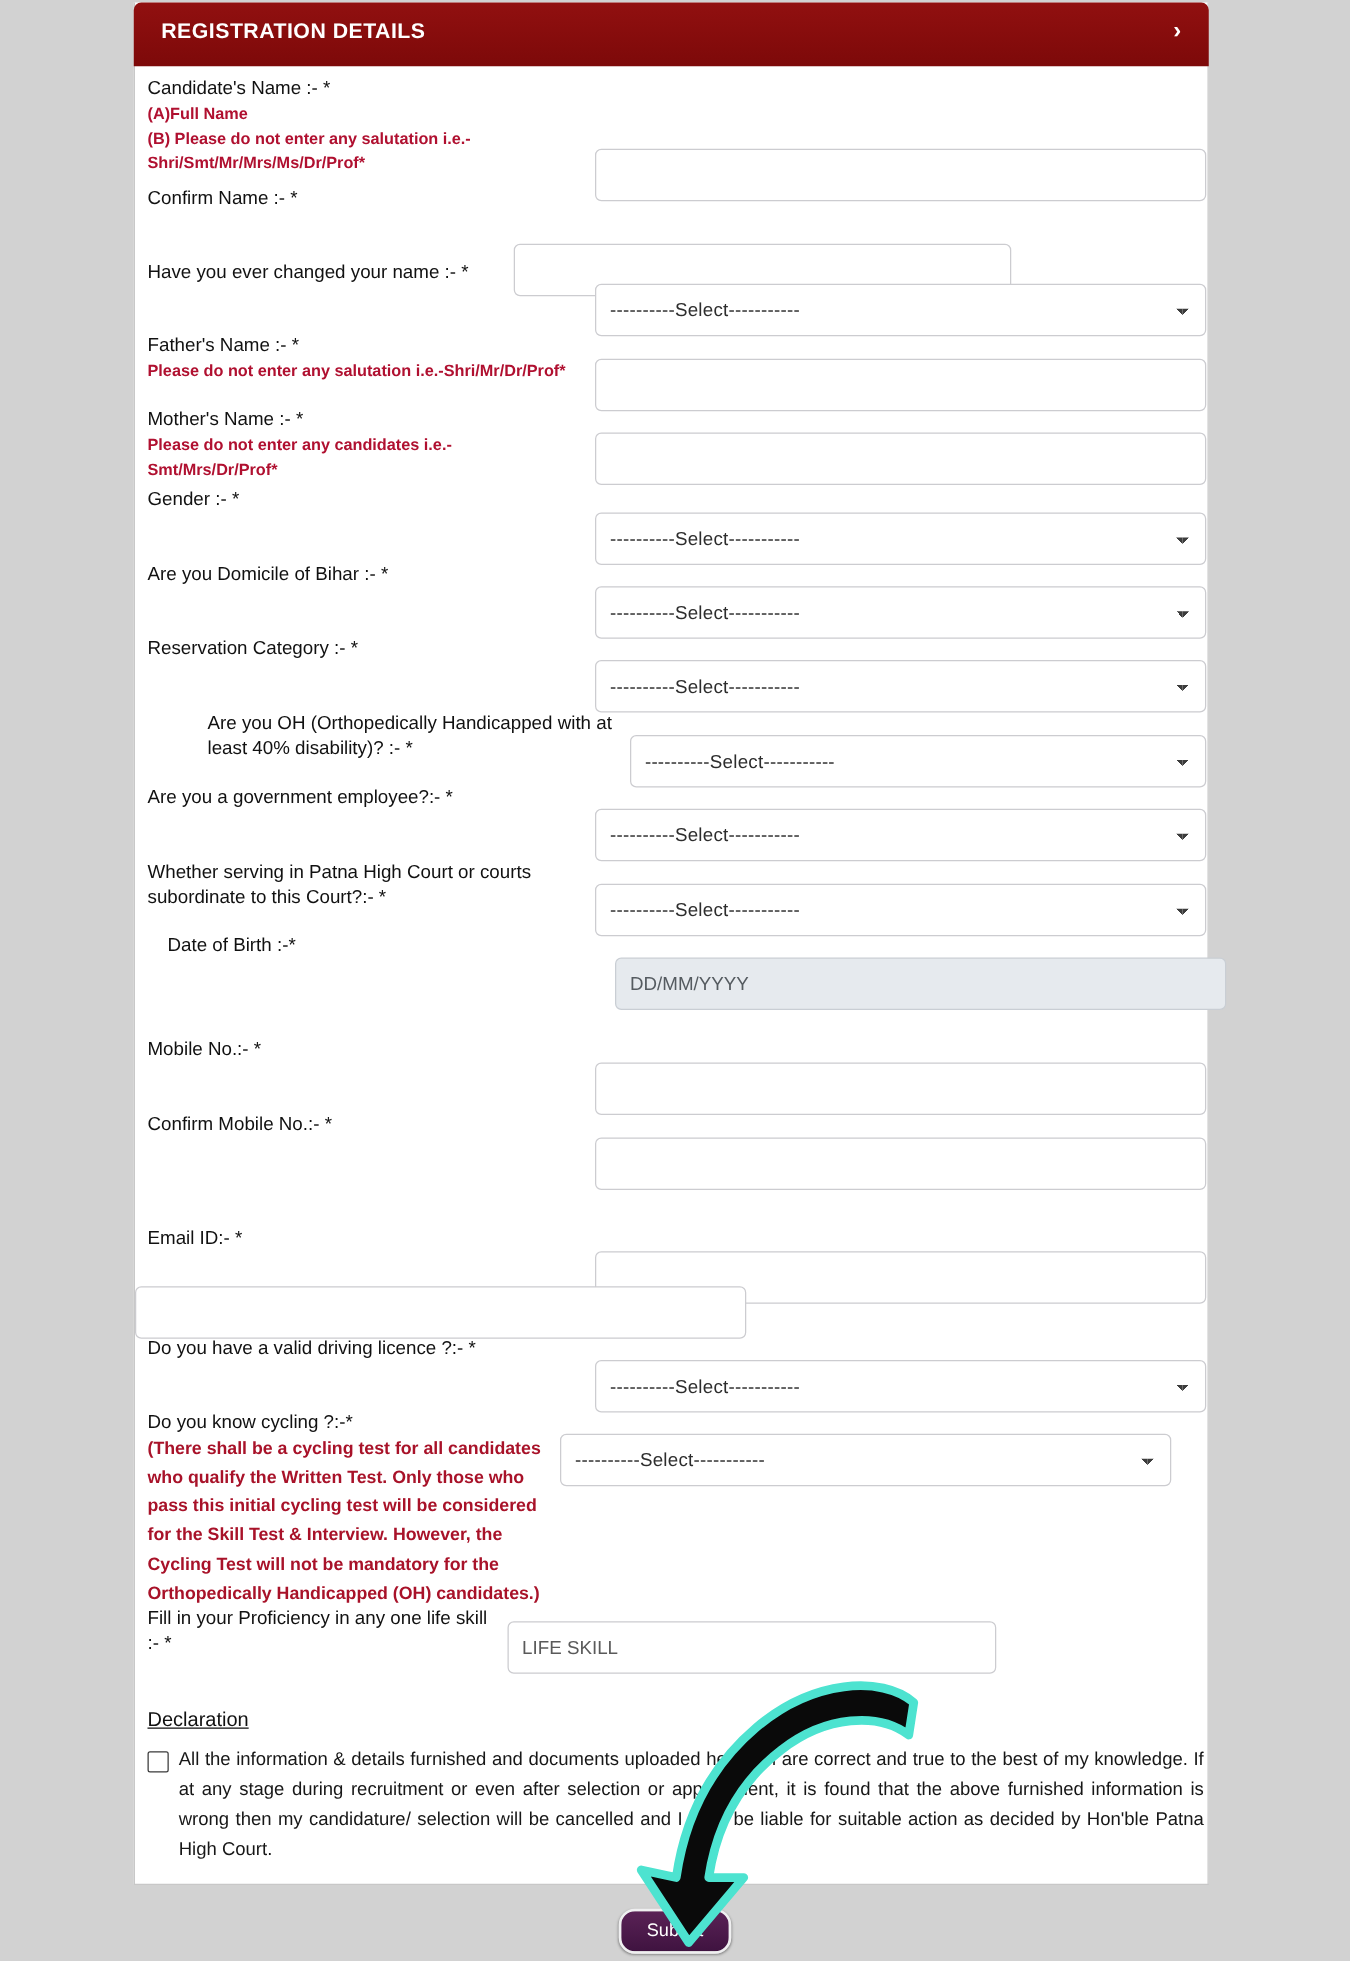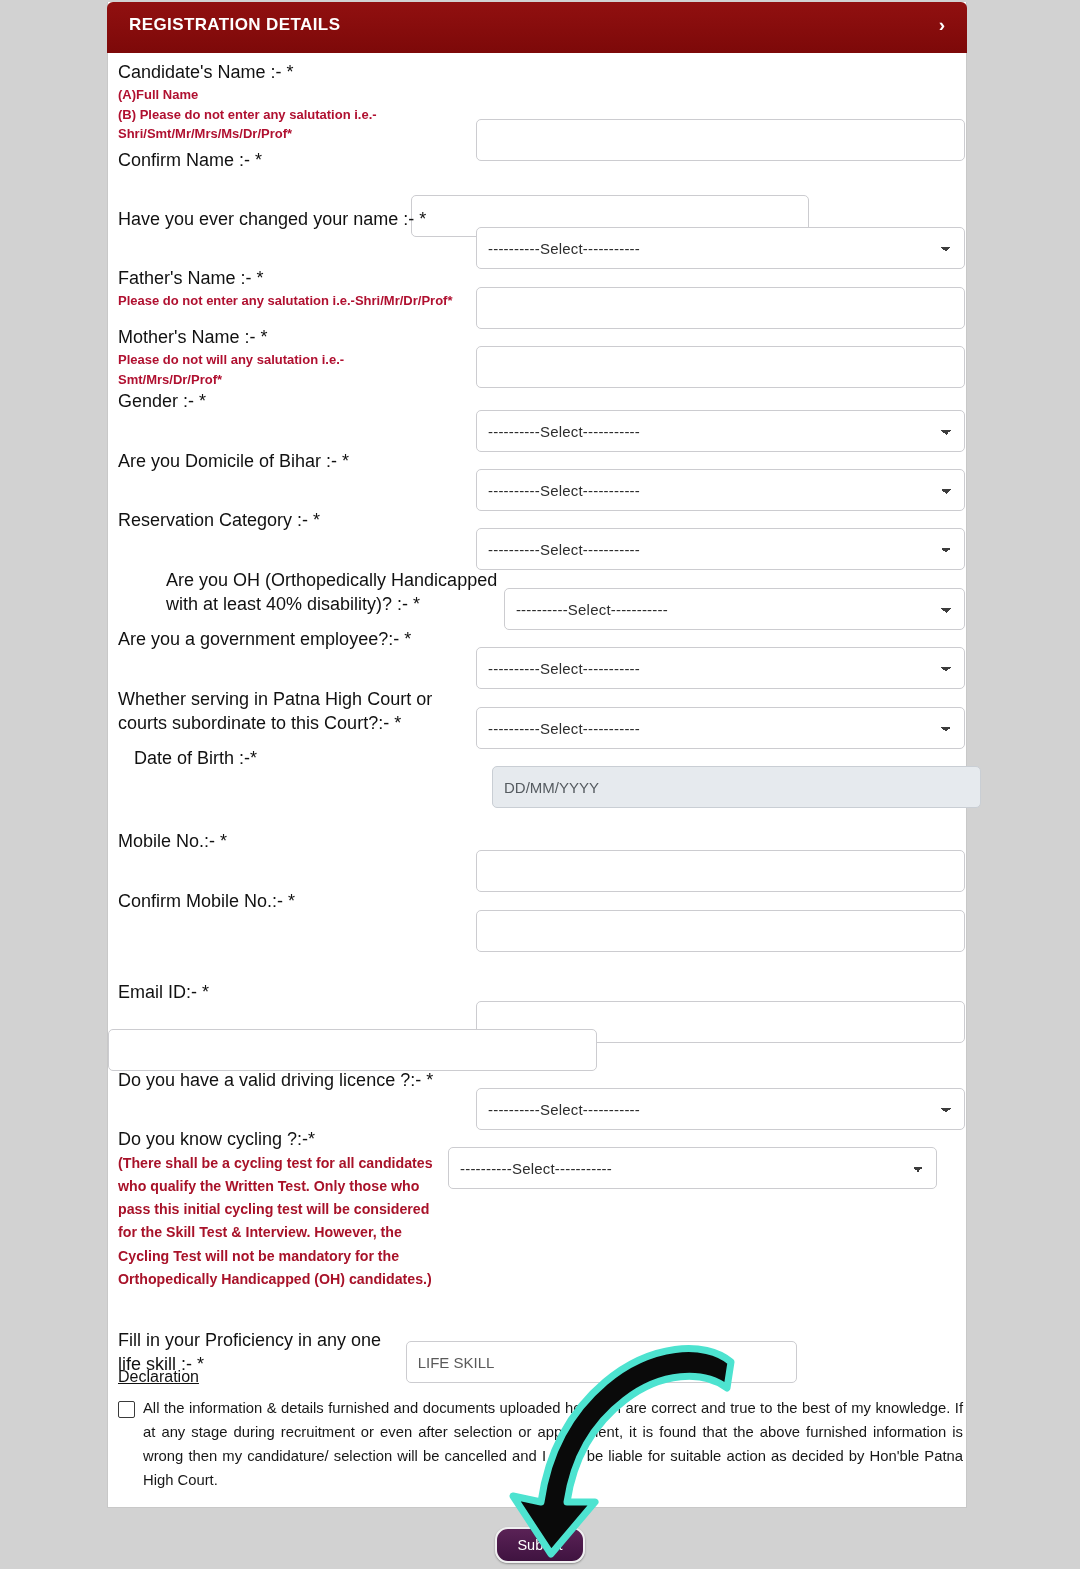--- a/index.html
+++ b/index.html
@@ -62,21 +62,21 @@
     width: 368px;
     padding-left: 10px;
     padding-right: 6px;
   }
   .ctl-col {
     width: 490px;
     padding-right: 1px;
   }
 
   .label {
-    font-size: 18px;
+    font-size: 15px;
     color: #111111;
     line-height: 1.33;
     font-weight: normal;
   }
   .hint {
     font-size: 13px;
     color: #b01030;
     font-weight: bold;
     line-height: 1.52;
   }
@@ -242,21 +242,21 @@
         <div class="hint">Please do not enter any salutation i.e.-Shri/Mr/Dr/Prof*</div>
       </div>
       <div class="ctl-col" style="padding-top:20px;">
         <input class="txt" type="text" value="" style="">
       </div>
     </div>
 
     <div class="fld row" style="left:0; top:273px; width:858px;">
       <div class="lbl-col">
         <div class="label">Mother's Name :- *</div>
-        <div class="hint">Please do not will any salutation i.e.-</div>
+        <div class="hint">Please do not enter any candidates i.e.-</div>
         <div class="hint">Smt/Mrs/Dr/Prof*</div>
       </div>
       <div class="ctl-col" style="padding-top:20px;">
         <input class="txt" type="text" value="" style="">
       </div>
     </div>
 
     <div class="fld row" style="left:0; top:337px; width:858px;">
       <div class="lbl-col">
         <div class="label">Gender :- *</div>
@@ -381,21 +381,21 @@
         <div class="label">Do you know cycling ?:-*</div>
         <div class="hint-big">(There shall be a cycling test for all candidates who qualify the Written Test. Only those who pass this initial cycling test will be considered for the Skill Test &amp; Interview. However, the Cycling Test will not be mandatory for the Orthopedically Handicapped (OH) candidates.)</div>
       </div>
       <div class="ctl-col" style="width:490px; padding-top:19px;">
         <select class="sel">
           <option>----------Select-----------</option>
         </select>
       </div>
     </div>
 
-    <div class="fld row" style="left:0; top:1232px; width:690px;margin-top:44px;">
+    <div class="fld row" style="left:0; top:1232px; width:690px;">
       <div class="lbl-col">
         <div class="label">Fill in your Proficiency in any one life skill :- *</div>
       </div>
       <div class="ctl-col" style="padding-top:12px;">
         <input class="txt" type="text" placeholder="LIFE SKILL" style="">
       </div>
     </div>
 
   </div>
 

